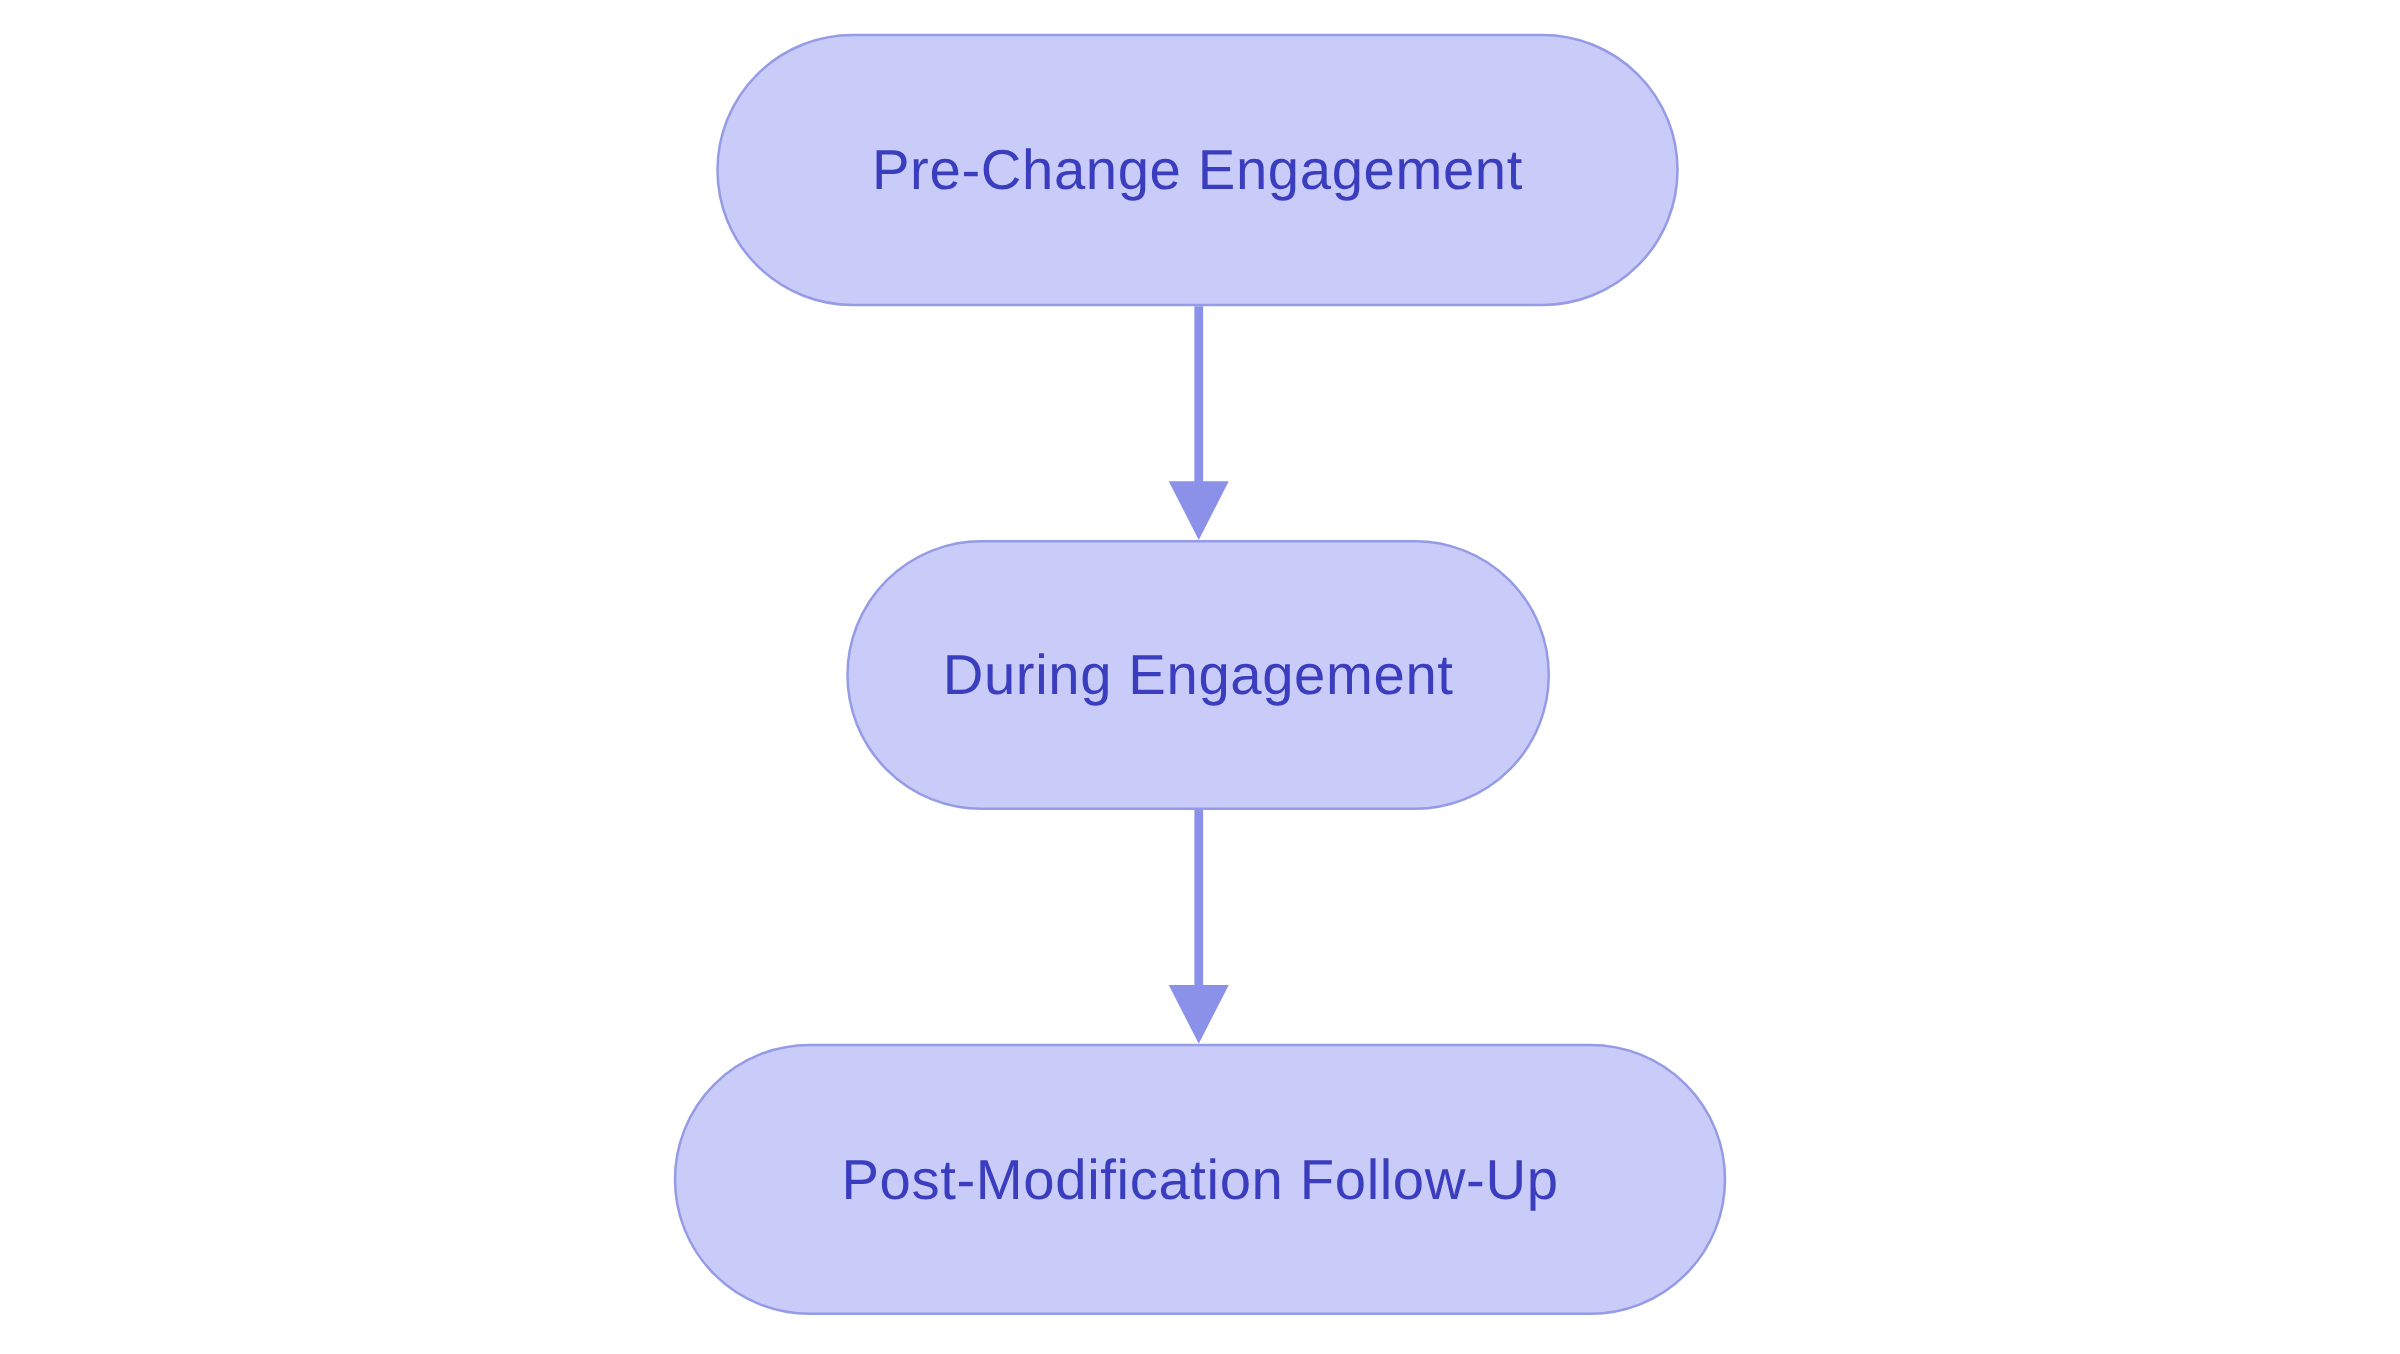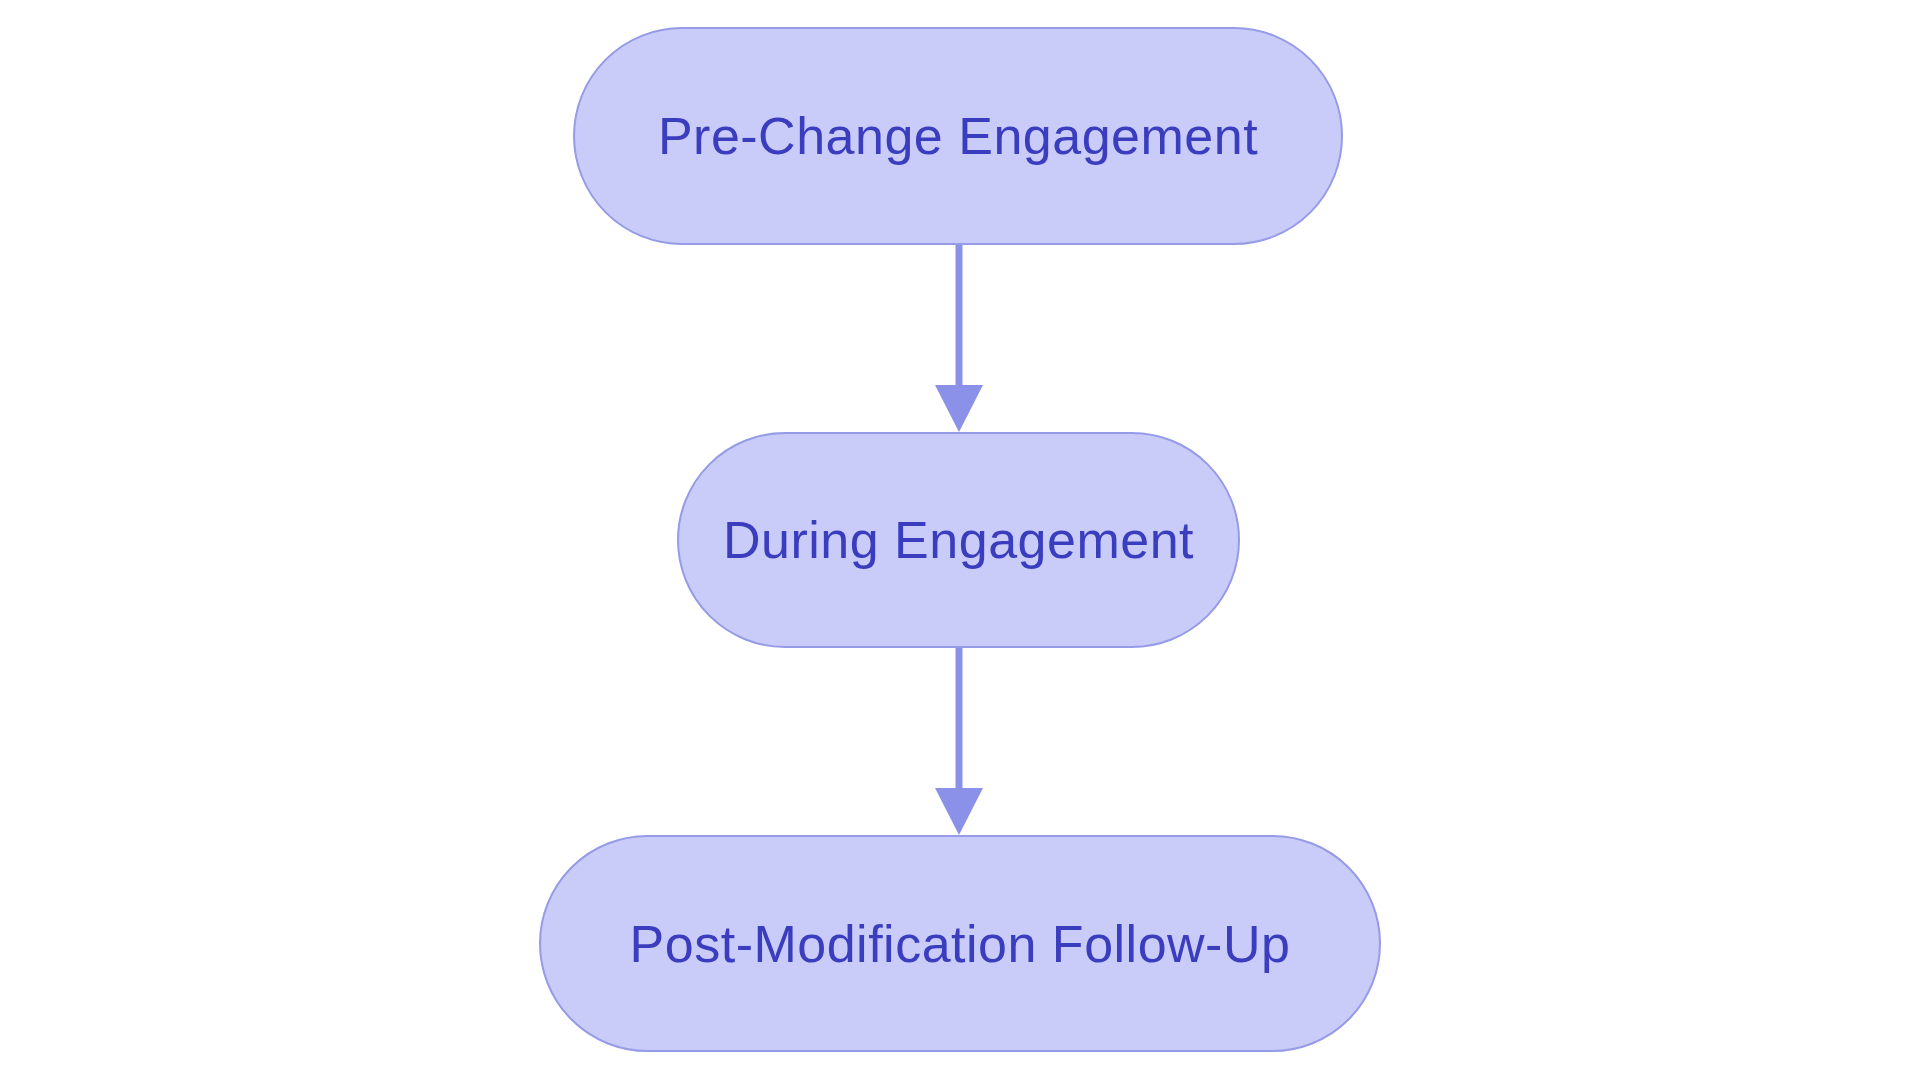--- a/index.html
+++ b/index.html
@@ -27,21 +27,21 @@
     position: absolute;
     background: var(--node-fill);
     border: 2.5px solid var(--node-border);
     border-radius: 120px;
     display: flex;
     align-items: center;
     justify-content: center;
   }
   .node-label {
     color: var(--node-text);
-    font-size: 52px;
+    font-size: 45px;
     font-weight: 400;
     letter-spacing: 0.5px;
     white-space: nowrap;
     text-align: left;
   }
   #node-1 { left: 573px; top: 27px;  width: 770px; height: 218px; }
   #node-2 { left: 677px; top: 432px; width: 563px; height: 216px; }
   #node-3 { left: 539px; top: 835px; width: 842px; height: 217px; }
   .edge {
     position: absolute;

